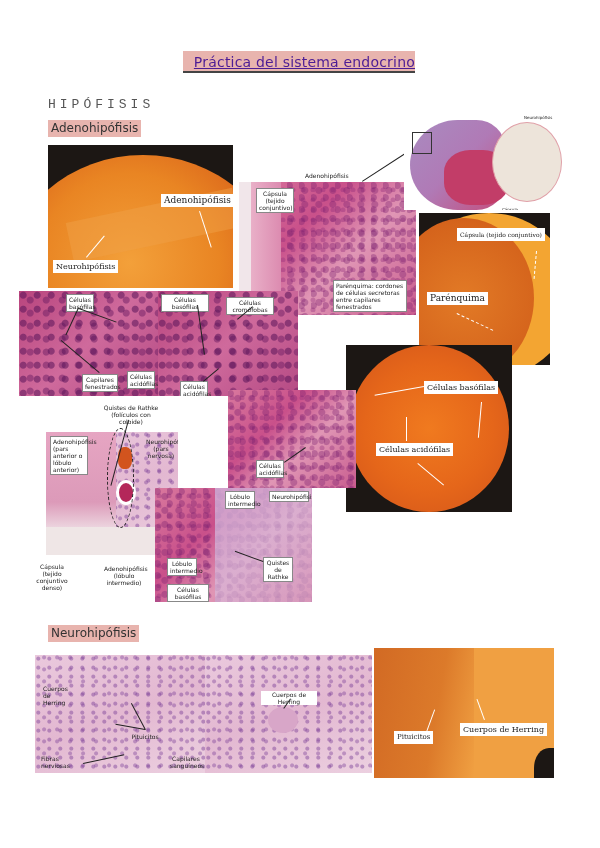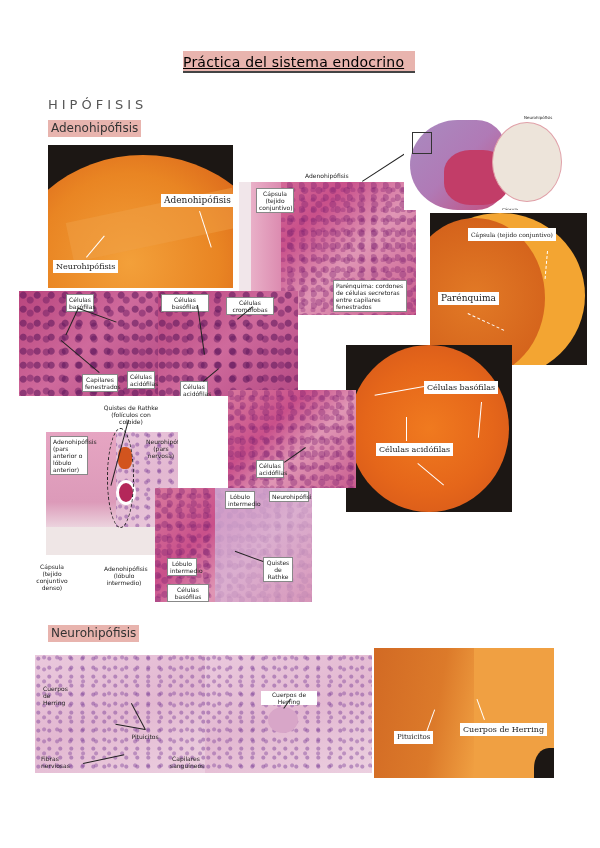--- a/index.html
+++ b/index.html
@@ -3,24 +3,24 @@
 <meta charset="utf-8">
 <style>
   * { box-sizing: border-box; margin: 0; padding: 0; }
   html, body { width: 600px; height: 848px; background: #ffffff; overflow: hidden; }
   body { position: relative; font-family: "DejaVu Sans", sans-serif; color: #333; }
 
   .title {
     position: absolute; left: 183px; top: 51px; width: 232px; height: 22px;
     background: #e8b4ae; border-bottom: 2px solid #444;
     font-family: "DejaVu Sans", sans-serif; font-size: 14px; letter-spacing: 0.2px;
-    color: #000000; text-align: left; line-height: 22px; text-decoration: underline;
+    color: #4c1d95; text-align: right; line-height: 22px; text-decoration: underline;
   }
   .h-section {
-    position: absolute; left: 48px; top: 97px; font-size: 13px; letter-spacing: 4px; color: #555;
+    position: absolute; left: 48px; top: 97px; font-size: 13px; letter-spacing: 4px; color: #555; font-family: Liberation Mono, monospace;
   }
   .h-sub {
     position: absolute; background: #e8b4ae; font-size: 12px; color: #333; padding: 1px 3px; line-height: 15px;
   }
 
   .img { position: absolute; overflow: hidden; }
   .scope { border-radius: 0; background: #1c1714; }
   .scope .field {
     position: absolute; border-radius: 50%;
     background: radial-gradient(circle at 45% 45%, #f3a03a 0%, #e98523 45%, #d9621a 75%, #c4531a 100%);
@@ -89,21 +89,21 @@
 
 <div class="img" style="left:404px; top:110px; width:176px; height:100px; background:#fff;">
   <div style="position:absolute; left:6px; top:10px; width:95px; height:90px; border-radius:50% 30% 30% 50%; background:linear-gradient(135deg,#a98bc0 0%,#b07ab6 50%,#c44e7c 100%);"></div>
   <div style="position:absolute; left:40px; top:40px; width:65px; height:55px; border-radius:40%; background:#c23d68;"></div>
   <div style="position:absolute; left:88px; top:12px; width:70px; height:80px; border-radius:50%; background:#ede4da; border:1px solid #e0a0a8;"></div>
   <div class="frame" style="left:8px; top:22px; width:20px; height:22px;"></div>
   <div class="lbl-plain" style="left:120px; top:4px; font-size:4px;">Neurohipófisis</div>
   <div class="lbl-plain" style="left:98px; top:96px; font-size:4px;">Cápsula</div>
 </div>
 
-<div class="img scope" style="left:430px; top:213px; width:157px; height:152px;padding-left:8px;">
+<div class="img scope" style="left:419px; top:213px; width:131px; height:152px;padding-left:8px;">
   <div style="position:absolute; left:-15px; top:0; width:170px; height:165px; border-radius:50%; background:#f3a532;"></div>
   <div style="position:absolute; left:-25px; top:5px; width:140px; height:160px; border-radius:50%; background:radial-gradient(circle,#e27a26 0%,#d5641c 70%,#c8571a 100%);"></div>
   <div class="lbl-serif" style="left:38px; top:15px; font-size:6px;">Cápsula (tejido conjuntivo)</div>
   <div class="lbl-serif" style="left:8px; top:79px;">Parénquima</div>
   <div class="arrow-w" style="left:118px; top:38px; width:28px; transform:rotate(95deg); border-top-style:dashed;"></div>
   <div class="arrow-w" style="left:38px; top:100px; width:40px; transform:rotate(25deg); border-top-style:dashed;"></div>
 </div>
 
 <div class="img he-dense" style="left:19px; top:291px; width:140px; height:105px;">
   <div class="lbl" style="left:47px; top:3px; width:28px;">Células basófilas</div>

